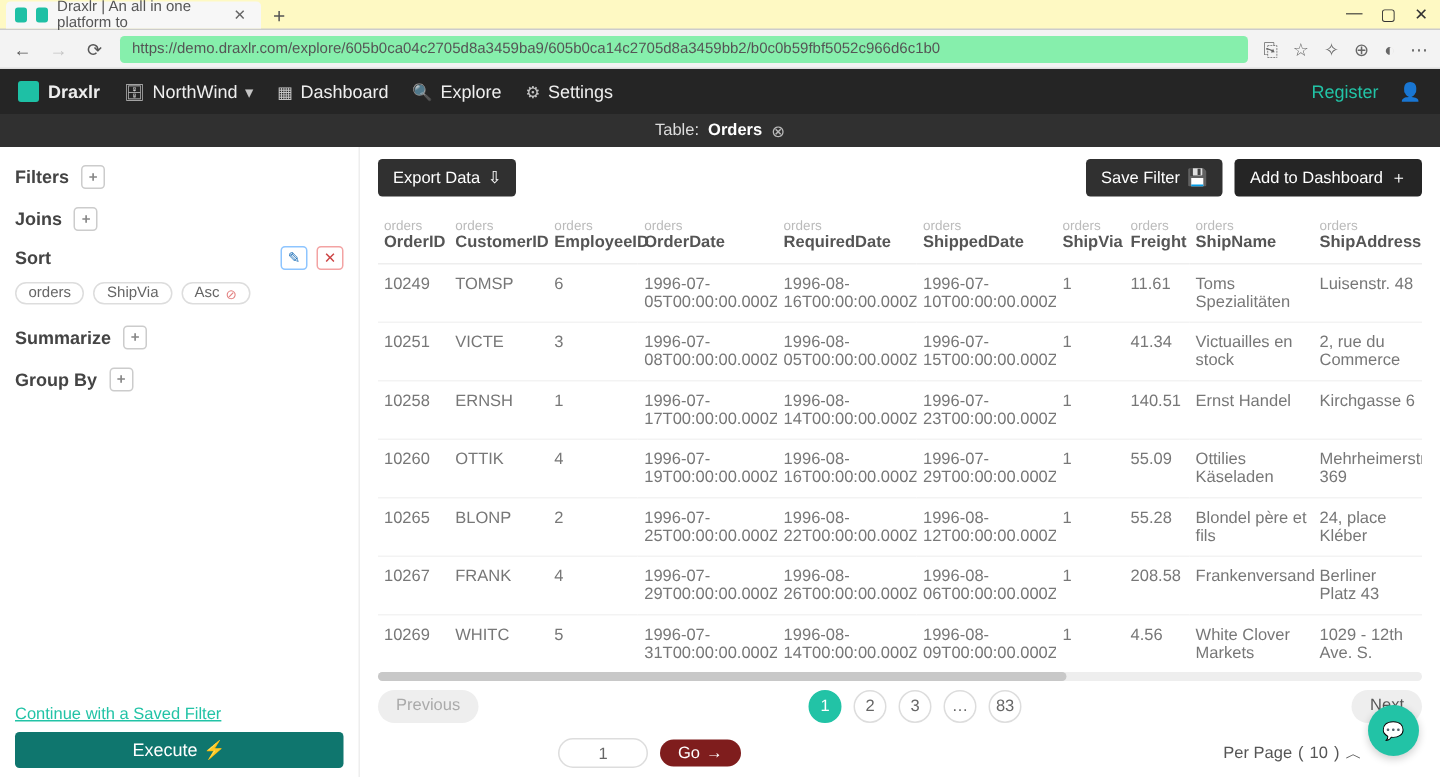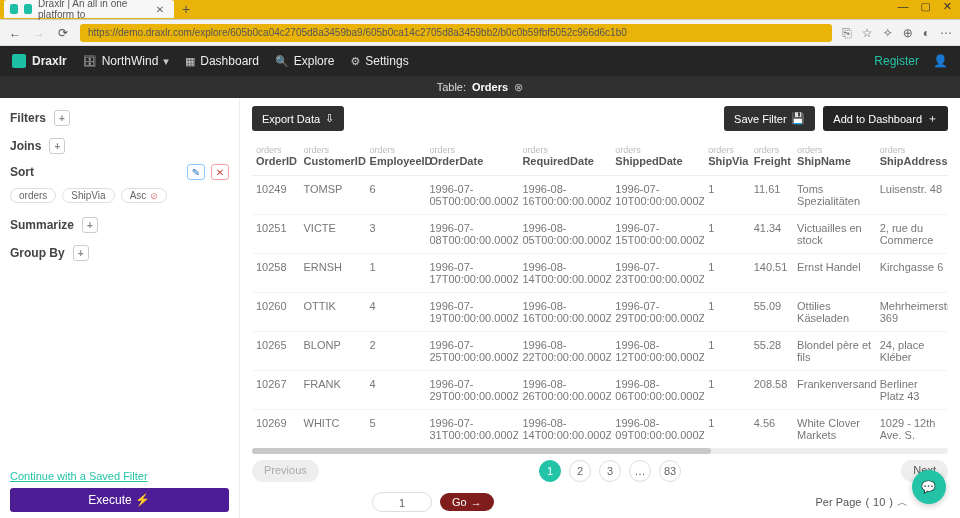--- a/index.html
+++ b/index.html
@@ -1,29 +1,29 @@
 <!DOCTYPE html>
 <html><head>
 <meta charset="utf-8">
 <style>
   * { box-sizing: border-box; margin: 0; padding: 0; font-family: Arial, Helvetica, sans-serif; }
   body { width: 960px; height: 518px; overflow: hidden; background: #fff; font-size: 12px; color: #555; }
 
   
-  .titlebar { display: flex; height: 20px; background: #eab308; border-bottom: 1px solid #ccc; }
+  .titlebar { display: flex; align-items: center; height: 20px; background: #fef9c3; border-bottom: 1px solid #ccc; }
   .tab { display: flex; align-items: center; gap: 6px; background: #f7f7f7; height: 18px; padding: 0 10px 0 6px; border-radius: 3px 3px 0 0; margin-left: 4px; font-size: 10px; max-width: 170px; }
   .favicon { width: 10px; height: 10px; background: #1ec0a5; border-radius: 2px; }
   .favicon-draxlr { background: #1ec0a5; }
   .tab-close { font-size: 10px; color: #666; }
   .new-tab { padding: 0 8px; color: #555; font-size: 14px; line-height: 18px; }
   .win-controls { margin-left: auto; display: flex; gap: 12px; padding: 0 8px; font-size: 11px; color: #333; }
 
   .addrbar { display: flex; align-items: center; height: 26px; background: #f3f3f3; gap: 10px; padding: 0 8px; border-bottom: 1px solid #ddd; }
   .addrbar .icon { width: 14px; text-align: center; color: #555; font-size: 12px; }
-  .url { flex: 1; background: #eab308; height: 18px; line-height: 18px; border-radius: 3px; padding: 0 8px; font-size: 10px; color: #555; overflow: hidden; white-space: nowrap; }
+  .url { flex: 1; background: #86efac; height: 18px; line-height: 18px; border-radius: 3px; padding: 0 8px; font-size: 10px; color: #555; overflow: hidden; white-space: nowrap; }
   .addr-icons { display: flex; gap: 10px; color: #666; }
 
   
   .navbar { display: flex; align-items: center; background: #252525; height: 30px; padding: 0 12px; gap: 16px; color: #eee; font-size: 12px; }
   .nav-logo { display: flex; align-items: center; gap: 6px; font-weight: bold; }
   .nav-logo .sq { width: 14px; height: 14px; background: #1ec0a5; border-radius: 2px; }
   .nav-item { display: flex; align-items: center; gap: 5px; color: #eee; }
   .nav-item .ic { font-size: 11px; opacity: .8; }
   .nav-right { margin-left: auto; display: flex; align-items: center; gap: 14px; }
   .register { color: #22c3a6; }
@@ -40,21 +40,21 @@
   .sort-head { display: flex; align-items: center; justify-content: space-between; padding: 4px 0; }
   .sort-actions { display: flex; gap: 6px; }
   .chipbtn { width: 18px; height: 16px; border-radius: 3px; display: flex; align-items: center; justify-content: center; font-size: 10px; }
   .chipbtn.edit { border: 1px solid #8ec5ff; color: #1d6fb8; }
   .chipbtn.del  { border: 1px solid #f3a3a3; color: #c44; }
   .chips { display: flex; gap: 6px; margin-top: 4px; }
   .chip { border: 1px solid #ddd; border-radius: 10px; padding: 1px 8px; font-size: 10px; color: #666; display: flex; align-items: center; gap: 4px; }
   .chip .x { color: #e27e7e; font-size: 9px; }
   .sidebar-spacer { flex: 1; }
   .saved-link { text-align: left; font-size: 11px; color: #22c3a6; text-decoration: underline; margin-bottom: 6px; }
-  .execute-btn { background: #4c1d95; color: #fff; height: 24px; border-radius: 3px; display: flex; align-items: center; justify-content: center; gap: 4px; font-size: 12px; }
+  .execute-btn { background: #0f766e; color: #fff; height: 24px; border-radius: 3px; display: flex; align-items: center; justify-content: center; gap: 4px; font-size: 12px; }
 
   
   .content { flex: 1; display: flex; flex-direction: column; position: relative; }
   .toolbar { display: flex; padding: 8px 12px; gap: 8px; }
   .btn { background: #303030; color: #fff; border-radius: 3px; padding: 5px 10px; font-size: 11px; display: inline-flex; align-items: center; gap: 5px; }
   .btn.add { background: #252525; }
   .toolbar-right { margin-left: auto; display: flex; gap: 8px; }
 
   .tablewrap { flex: 1; overflow: auto; padding: 0 12px; position: relative; }
   table { border-collapse: collapse; width: 100%; font-size: 11px; table-layout: fixed; }

